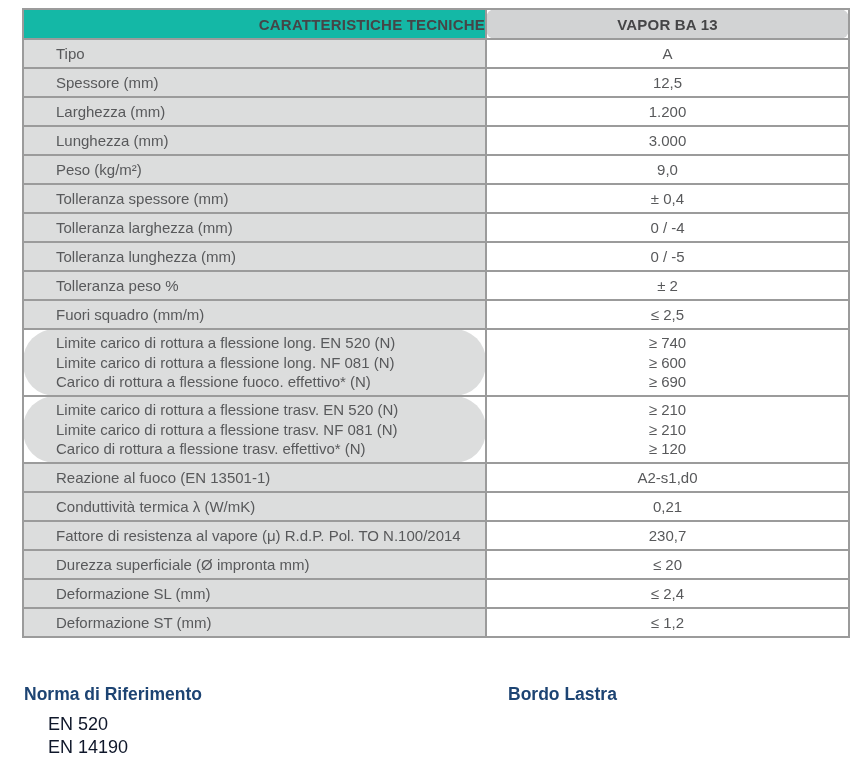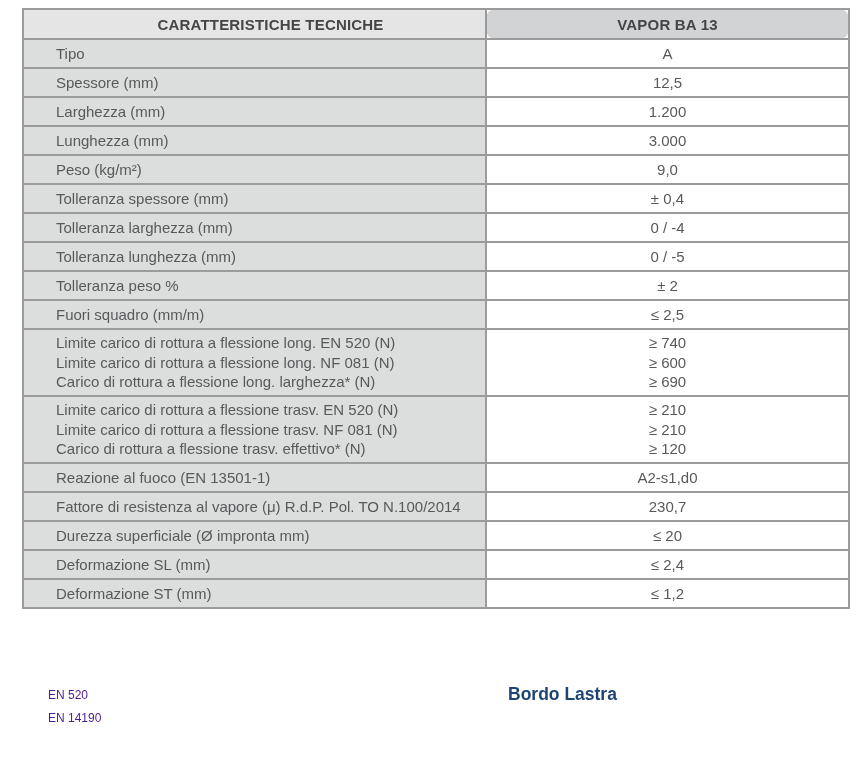--- a/index.html
+++ b/index.html
@@ -21,24 +21,24 @@
     font-size: 15px;
   }
   table.specs th, table.specs td {
     border: 2px solid #9b9b9b;
     vertical-align: middle;
   }
   col.c-label { width: 463px; }
   col.c-value { width: 363px; }
 
   th.head-left {
-    background: #e5e5e5;
+    background: #14b8a6;
     color: #454547;
     font-weight: bold;
-    text-align: center;
+    text-align: right;
     padding-left: 32px;
     height: 30px;
     font-size: 15px;
     letter-spacing: 0.2px;
   }
   th.head-right {
     background: #d2d3d4;
     color: #454547;
     font-weight: bold;
     text-align: center;
@@ -53,39 +53,39 @@
     padding-left: 32px;
     padding-right: 8px;
   }
   td.value-cell {
     background: #ffffff;
     text-align: center;
   }
   tr.row { height: 29px; }
   tr.row.multi { height: 67px; }
   tr.row.multi td div { line-height: 19.5px; }
-  tr.row.multi td { padding-top: 3px; padding-bottom: 3px; }
+  tr.row.multi td { padding-top: 3px; padding-bottom: 3px; border-radius: 32px; }
 
   .footer {
     position: absolute;
     left: 0; top: 684px;
     width: 867px;
   }
   .footer-block { position: absolute; top: 0; }
   .footer-block.norma { left: 24px; }
   .footer-block.bordo { left: 508px; }
   .footer-title {
     color: #1d4473;
     font-weight: bold;
     font-size: 17.5px;
     margin-bottom: 8px;
   }
   .footer-item {
-    color: #4c1d95;
-    font-size: 12px;
+    color: #0f172a;
+    font-size: 18px;
     margin-left: 24px;
     line-height: 23px;
   }
 </style>
 </head>
 <body>
 
 <div class="page">
 
   <table class="specs">
@@ -177,21 +177,21 @@
             <div>Fuori squadro (mm/m)</div>
           </td>
           <td class="value-cell">
             <div>≤ 2,5</div>
           </td>
         </tr>
         <tr class="row multi">
           <td class="label-cell">
             <div>Limite carico di rottura a flessione long. EN 520 (N)</div>
             <div>Limite carico di rottura a flessione long. NF 081 (N)</div>
-            <div>Carico di rottura a flessione long. larghezza* (N)</div>
+            <div>Carico di rottura a flessione fuoco. effettivo* (N)</div>
           </td>
           <td class="value-cell">
             <div>≥ 740</div>
             <div>≥ 600</div>
             <div>≥ 690</div>
           </td>
         </tr>
         <tr class="row multi">
           <td class="label-cell">
             <div>Limite carico di rottura a flessione trasv. EN 520 (N)</div>
@@ -207,20 +207,28 @@
         <tr class="row">
           <td class="label-cell">
             <div>Reazione al fuoco (EN 13501-1)</div>
           </td>
           <td class="value-cell">
             <div>A2-s1,d0</div>
           </td>
         </tr>
         <tr class="row">
           <td class="label-cell">
+            <div>Conduttività termica λ (W/mK)</div>
+          </td>
+          <td class="value-cell">
+            <div>0,21</div>
+          </td>
+        </tr>
+        <tr class="row">
+          <td class="label-cell">
             <div>Fattore di resistenza al vapore (μ) R.d.P. Pol. TO N.100/2014</div>
           </td>
           <td class="value-cell">
             <div>230,7</div>
           </td>
         </tr>
         <tr class="row">
           <td class="label-cell">
             <div>Durezza superficiale (Ø impronta mm)</div>
           </td>
@@ -242,20 +250,21 @@
           </td>
           <td class="value-cell">
             <div>≤ 1,2</div>
           </td>
         </tr>
       </tbody>
   </table>
 
   <div class="footer">
     <div class="footer-block norma">
+      <div class="footer-title">Norma di Riferimento</div>
       <div class="footer-item">EN 520</div>
       <div class="footer-item">EN 14190</div>
     </div>
     <div class="footer-block bordo">
       <div class="footer-title">Bordo Lastra</div>
     </div>
   </div>
 
 </div>
 

